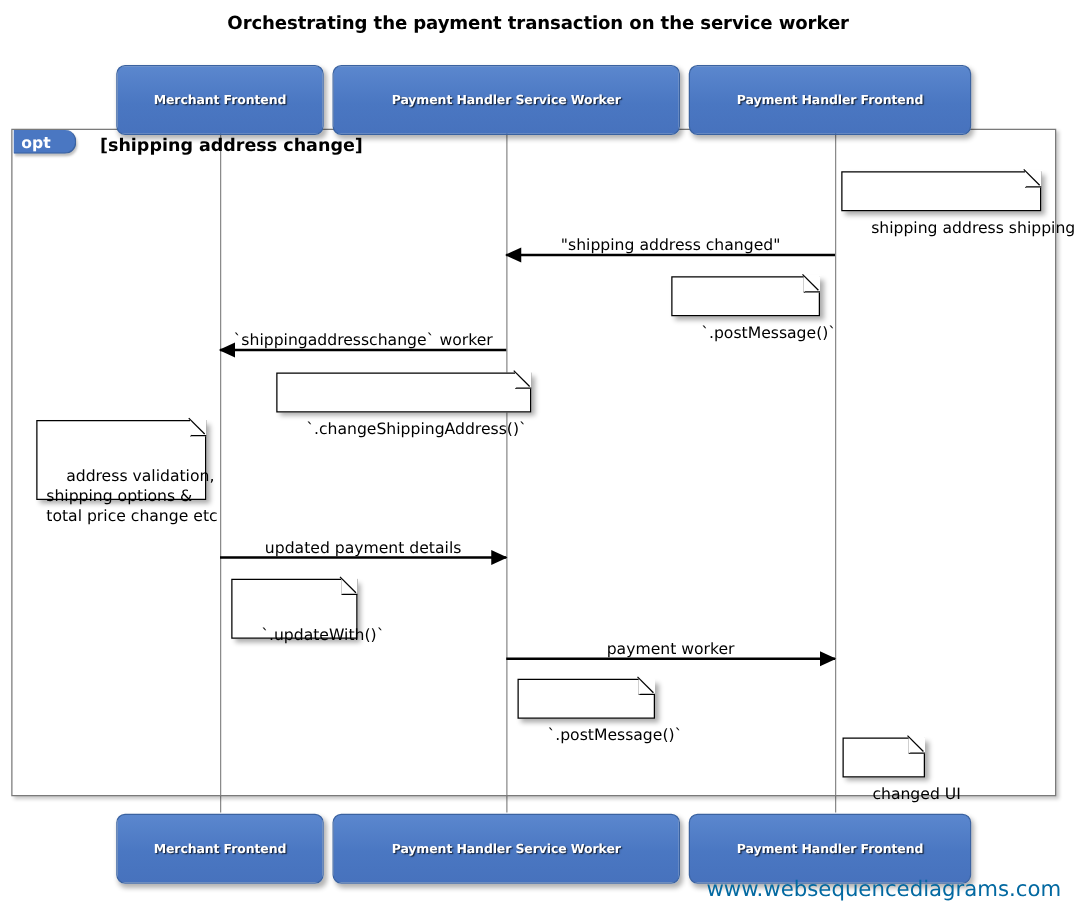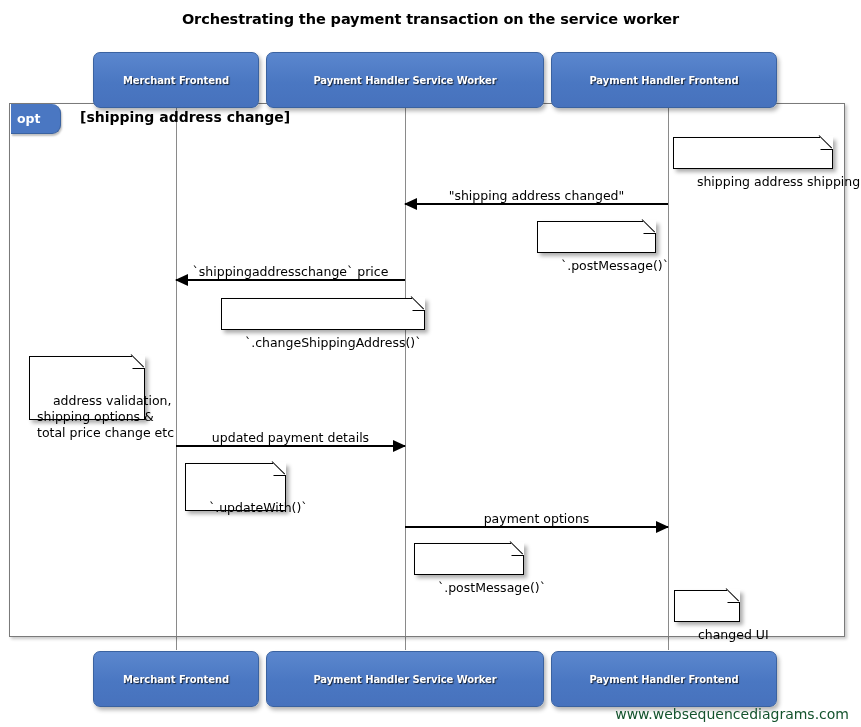--- a/index.html
+++ b/index.html
@@ -57,21 +57,21 @@
 
   
   .frag-frame {
     position: absolute;
     border: 1px solid #7a7a7a;
     background: transparent;
     box-shadow: 2px 2px 3px rgba(0,0,0,0.22);
   }
   .frag-tab {
     position: absolute;
-    height: 30px;
+    height: 19px;
     background: #4a77c2;
     border: 1px solid #3a62a0;
     border-top: none;
     border-left: none;
     border-top-right-radius: 9px;
     border-bottom-right-radius: 9px;
     color: #ffffff;
     font-size: 12.5px;
     font-weight: bold;
     display: flex;
@@ -147,22 +147,22 @@
     background: #000000;
     transform: rotate(45deg);
     transform-origin: left center;
   }
   .note-text { position: relative; z-index: 2; }
 
   
   .footer-credit {
     position: absolute;
     right: 12px; bottom: 5px;
-    font-size: 14px;
-    color: #14532d;
+    font-size: 17px;
+    color: #0369a1;
     white-space: nowrap;
   }
 </style>
 </head>
 <body>
 
 <div id="canvas">
 
   <div class="diagram-title">Orchestrating the payment transaction on the service worker</div>
 
@@ -203,46 +203,46 @@
 
   <div class="msg-label" style="left:405px; top:188px; width:263px;">"shipping address changed"</div>
   <div class="msg-line" style="left:405px; top:203px; width:263px;"></div>
   <div class="arrowhead left" style="left:404px; top:198px;"></div>
 
   <div class="note" style="left:537px; top:221px; width:119px; height:32px;">
     <span class="fold"></span>
     <span class="note-text">`.postMessage()`</span>
   </div>
 
-  <div class="msg-label" style="left:176px; top:264px; width:229px;">`shippingaddresschange` price</div>
+  <div class="msg-label" style="left:176px; top:264px; width:229px;">`shippingaddresschange` worker</div>
   <div class="msg-line" style="left:176px; top:279px; width:229px;"></div>
   <div class="arrowhead left" style="left:175px; top:274px;"></div>
 
   <div class="note" style="left:221px; top:298px; width:204px; height:32px;">
     <span class="fold"></span>
     <span class="note-text">`.changeShippingAddress()`</span>
   </div>
 
-  <div class="note" style="left:29px; top:356px; width:116px; height:64px;">
+  <div class="note" style="left:29px; top:336px; width:136px; height:64px;">
     <span class="fold"></span>
     <span class="note-text">address validation,
 shipping options &amp;
 total price change etc</span>
   </div>
 
   <div class="msg-label" style="left:176px; top:430px; width:229px;">updated payment details</div>
   <div class="msg-line" style="left:176px; top:445px; width:229px;"></div>
   <div class="arrowhead right" style="left:393px; top:440px;"></div>
 
   <div class="note" style="left:185px; top:463px; width:101px; height:48px;">
     <span class="fold"></span>
     <span class="note-text">`.updateWith()`</span>
   </div>
 
-  <div class="msg-label" style="left:405px; top:511px; width:263px;">payment options</div>
+  <div class="msg-label" style="left:405px; top:511px; width:263px;">payment worker</div>
   <div class="msg-line" style="left:405px; top:526px; width:263px;"></div>
   <div class="arrowhead right" style="left:656px; top:521px;"></div>
 
   <div class="note" style="left:414px; top:543px; width:110px; height:32px;">
     <span class="fold"></span>
     <span class="note-text">`.postMessage()`</span>
   </div>
 
   <div class="note" style="left:674px; top:590px; width:66px; height:32px;">
     <span class="fold"></span>

